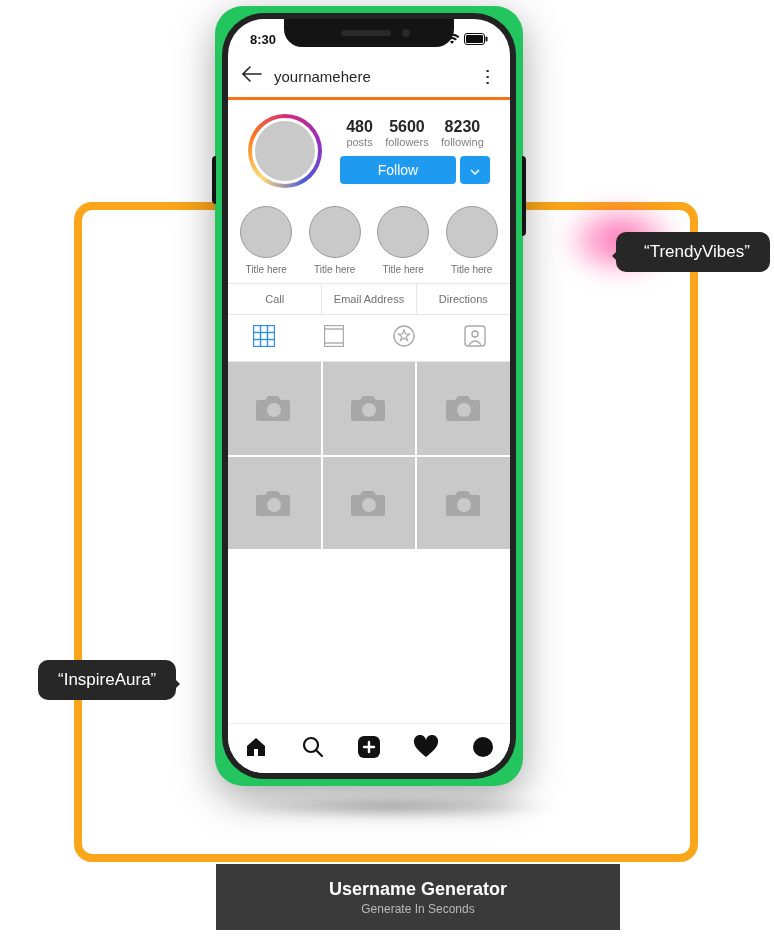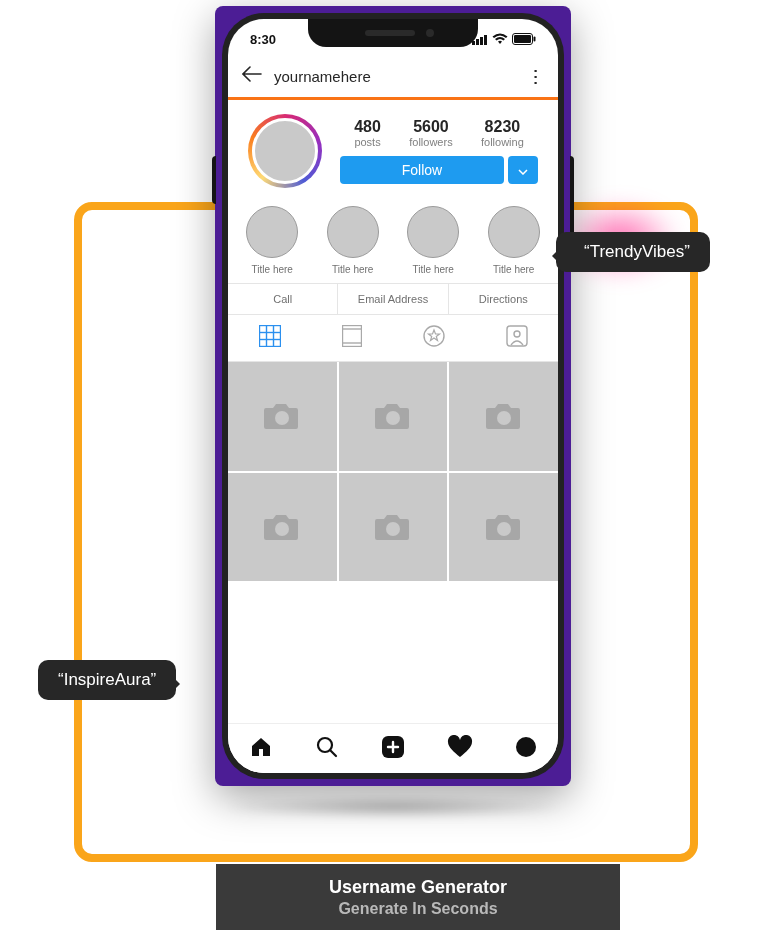--- a/index.html
+++ b/index.html
@@ -16,23 +16,23 @@
   position: absolute;
   left: 560px; top: 200px;
   width: 120px; height: 80px;
   background: radial-gradient(ellipse at center, rgba(255,0,120,0.6) 0%, rgba(255,0,120,0) 70%);
   filter: blur(10px);
 }
 
 .phone {
   position: absolute;
   left: 215px; top: 6px;
-  width: 356px; height: 780px;
-  background: #4c1d95;
-  border-radius: 8px;
+  width: 308px; height: 780px;
+  background: #22c55e;
+  border-radius: 28px;
   padding: 7px;
   box-shadow: 0 12px 40px rgba(0,0,0,0.35);
 }
 .phone-inner {
   width: 100%; height: 100%;
   background: #222;
   border-radius: 42px;
   padding: 6px;
   position: relative;
 }
@@ -105,28 +105,28 @@
 
 .grid{ display:grid; grid-template-columns:repeat(3,1fr); gap:2px; background:#fff; }
 .grid-item{ aspect-ratio:1/1; background:#c9c9c9; display:flex; align-items:center; justify-content:center; }
 .grid-item svg{ opacity:.45; }
 
 .nav-bar{ position:absolute; bottom:0; left:0; right:0; height:50px; background:#fff; display:flex; align-items:center; justify-content:space-around; border-top:1px solid #eee; }
 
 .phone-shadow{ position:absolute; left:222px; top:796px; width:344px; height:22px; background:radial-gradient(ellipse, rgba(0,0,0,0.28) 0%, rgba(0,0,0,0) 70%); border-radius:50%; filter:blur(4px); }
 
 .bubble{ position:absolute; background:#272727; color:#fff; padding:10px 20px; border-radius:10px; font-size:17px; font-weight:500; }
-.bubble-right{ left:556px; top:232px;padding-left:28px; }
+.bubble-right{ left:616px; top:232px;padding-left:28px; }
 .bubble-right::before{ content:""; position:absolute; left:-12px; bottom:8px; border:8px solid transparent; border-right-color:#272727; }
 .bubble-left{ left:38px; top:660px; }
 .bubble-left::after{ content:""; position:absolute; right:-12px; bottom:8px; border:8px solid transparent; border-left-color:#272727; }
 
 .footer-box{ position:absolute; left:216px; top:864px; width:404px; height:66px; background:#3a3a3a; display:flex; flex-direction:column; align-items:center; justify-content:center; }
 .footer-title{ color:#fff; font-size:18px; font-weight:700; }
-.footer-sub{ color:#b9b9b9; font-size:16px; margin-top:2px;font-weight:bold; }
+.footer-sub{ color:#b9b9b9; font-size:12px; margin-top:2px; }
 </style>
 </head>
 <body>
 
 <div class="orange-frame"></div>
 <div class="orange-glow"></div>
 
 <div class="phone-shadow"></div>
 
 <div class="phone">

